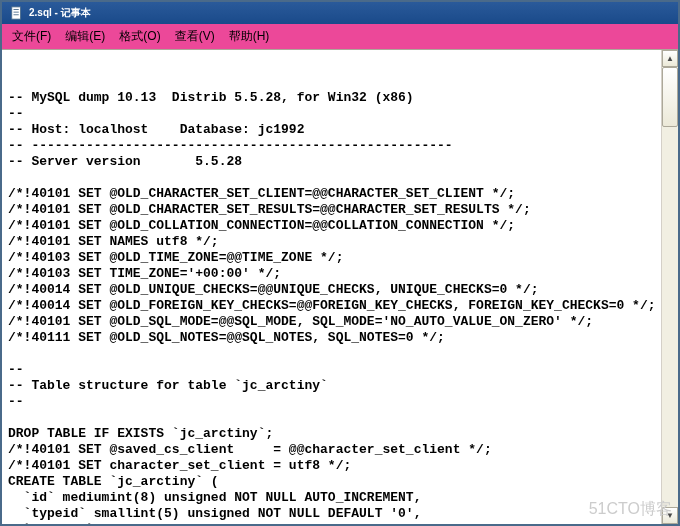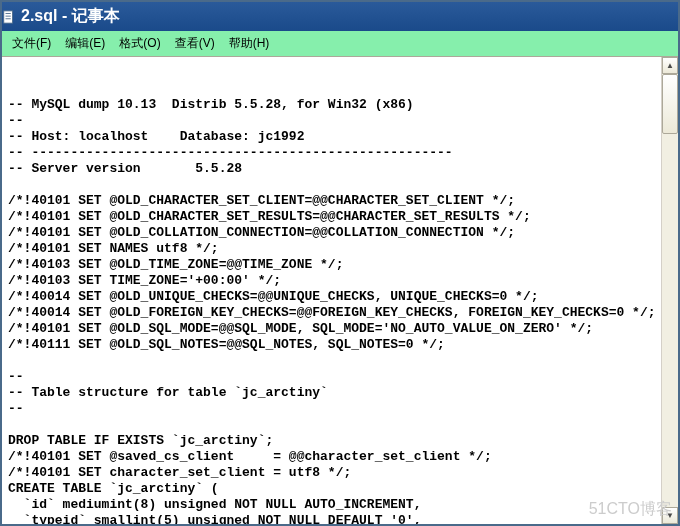--- a/index.html
+++ b/index.html
@@ -1,20 +1,20 @@
 <!DOCTYPE html>
 <html><head>
 <meta charset="utf-8">
 <style>
   * { margin: 0; padding: 0; box-sizing: border-box; }
   body { font-family: "SimSun", "宋体", sans-serif; font-size: 12px; background: #fff; width: 680px; height: 526px; overflow: hidden; position: relative; }
   .window { border: 2px solid #4a6a8a; width: 680px; height: 526px; display: flex; flex-direction: column; }
-  .titlebar { background: linear-gradient(to bottom, #2a5a9a, #1a4a8a); color: #fff; padding: 4px 0; font-weight: bold; font-size: 16px; display: flex; align-items: center; }
+  .titlebar { background: linear-gradient(to bottom, #2a5a9a, #1a4a8a); color: #fff; padding: 4px 8px; font-weight: bold; font-size: 10px; display: flex; align-items: center; }
   .titlebar .icon { width: 14px; height: 14px; margin-right: 5px; display: inline-block; }
-  .menubar { background: #86efac; padding: 2px 4px; border-bottom: 1px solid #aca899; display: flex; gap: 2px; }
+  .menubar { background: #ec4899; padding: 2px 4px; border-bottom: 1px solid #aca899; display: flex; gap: 2px; }
   .menu-item { padding: 2px 6px; cursor: pointer; }
   .editor-wrap { flex: 1; display: flex; overflow: hidden; position: relative; }
   .scrollbar-v { width: 17px; background: #ece9d8; border-left: 1px solid #d4d0c8; display: flex; flex-direction: column; }
   .sb-btn { height: 17px; background: linear-gradient(#fff,#ece9d8); border: 1px solid #aca899; display:flex; align-items:center; justify-content:center; font-size:8px; color:#4a4a4a;}
   .sb-track { flex:1; background:#f1efe2; position:relative;}
   .sb-thumb { position:absolute; top:0; left:0; right:0; height:60px; background: linear-gradient(#fff,#ece9d8); border:1px solid #aca899; border-radius:2px;}
   .editor { flex: 1; background: #fff; padding: 4px 6px; font-family: "SimSun","宋体","Courier New", monospace; font-size: 13px; line-height: 16px; white-space: pre; overflow: hidden; color: #000; font-weight: bold; margin-top: 36px;}
   .watermark { position: absolute; right: 8px; bottom: 6px; color: #ccc; font-size: 16px; font-family: sans-serif; }
 </style>
 </head>

